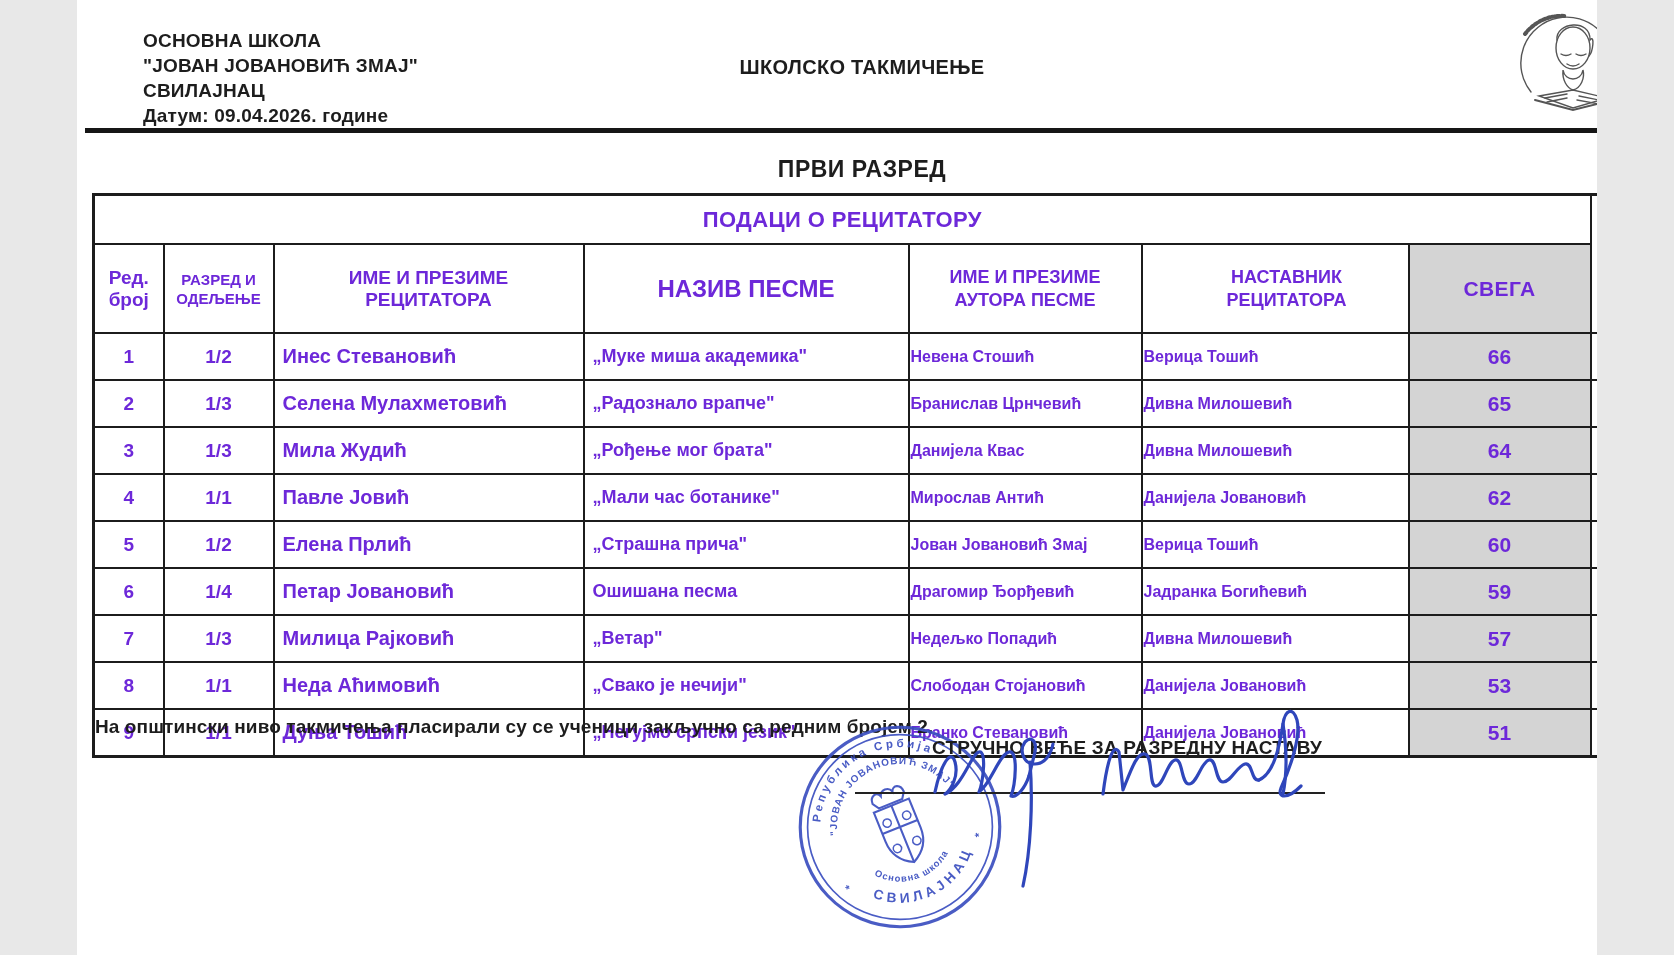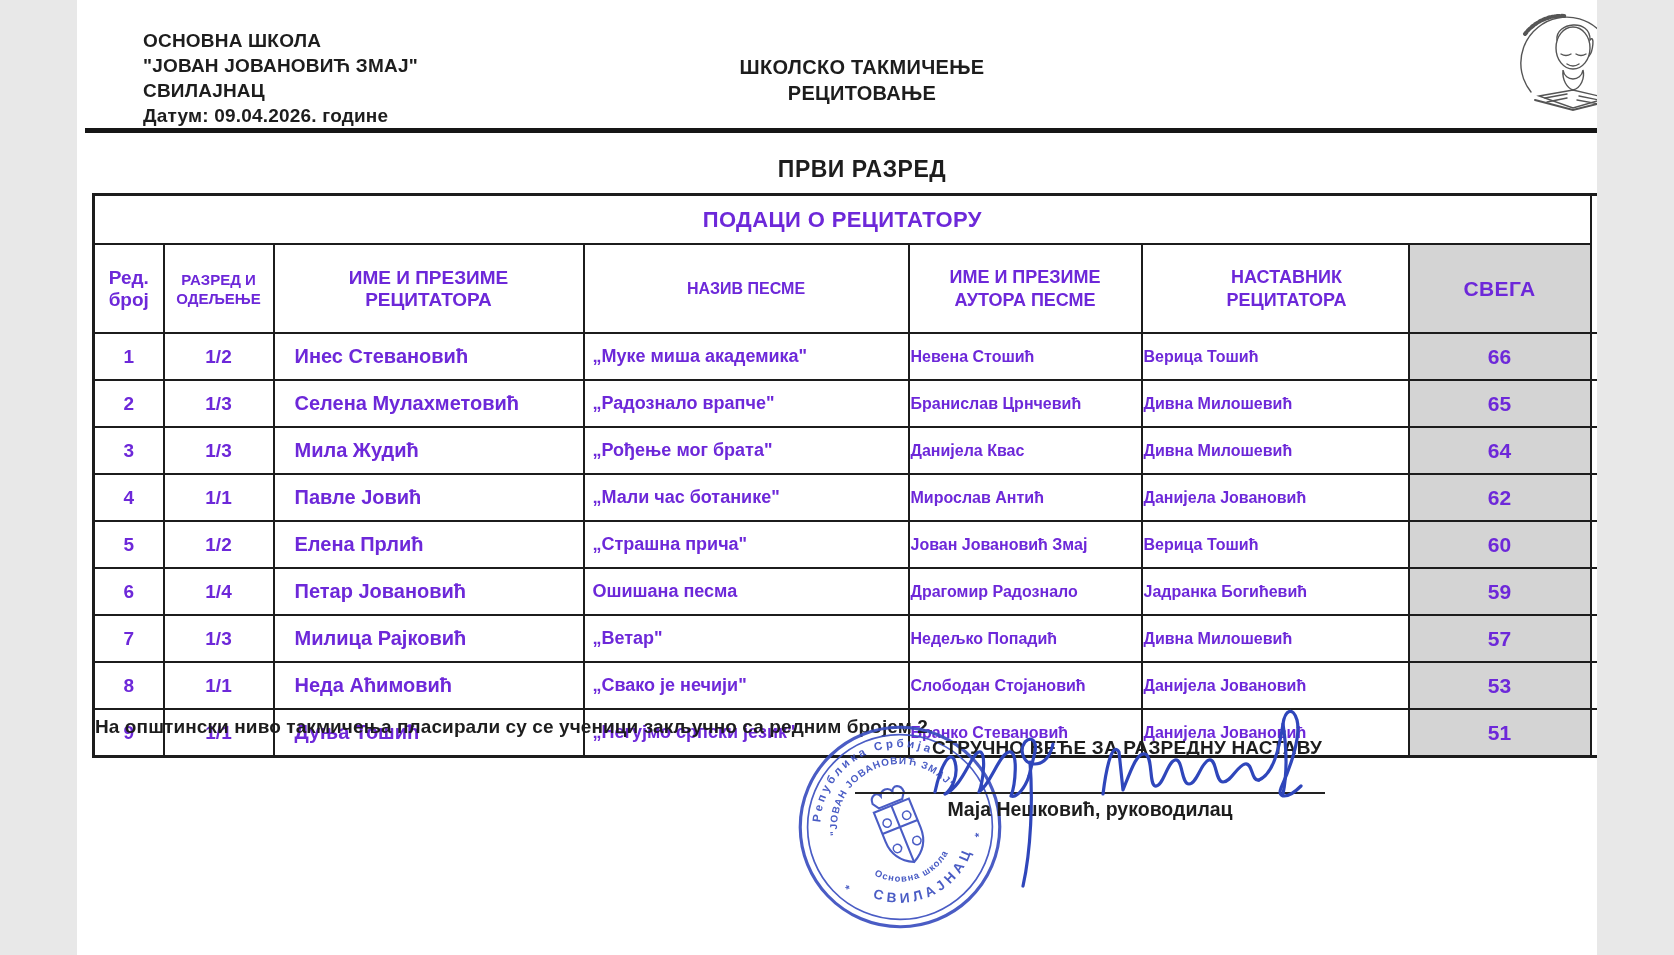--- a/index.html
+++ b/index.html
@@ -24,31 +24,31 @@
   table.results th, table.results td { border:2px solid #1c1c1c; overflow:hidden; }
   table.results { border:3px solid #1c1c1c; }
   .gh-row th { height:45px; font-size:22px; letter-spacing:.4px; }
   .ch-row th { height:85px; text-align:center; vertical-align:middle; }
   th.rank-h { font-size:26px; letter-spacing:.5px; }
   .th-ord { font-size:19px; line-height:22px; }
   .th-class { font-size:15px; line-height:19px; }
   .th-reciter { font-size:19px;margin-top:44px; }
   .th-reciter span, .th-teacher span { display:inline-block; }
   .th-reciter span { max-width:200px; }
-  .th-song { font-size:16px; }
+  .th-song { font-size:24px; }
   .th-author { font-size:18px; line-height:23px; }
   .th-author span { display:inline-block; max-width:180px; }
   .th-teacher { font-size:18px; line-height:23px;padding-left:24px; }
   .th-teacher span { max-width:170px; }
   .th-svega { font-size:21px; letter-spacing:.4px; }
   .shade { background:#d4d4d4; }
   tbody.results-body td { height:43px; vertical-align:middle; }
   td.c-ord   { text-align:center; font-size:19px; }
   td.c-class { text-align:center; font-size:19px; }
-  td.c-reciter { text-align:left; padding-left:20px; font-size:20px; }
+  td.c-reciter { text-align:left; padding-left:8px; font-size:20px; }
   td.c-song  { text-align:left; padding-left:8px; font-size:18px; }
   td.c-author{ text-align:left; font-size:16px; }
   td.c-teacher{ text-align:left; font-size:16px; }
   td.c-total { text-align:center; font-size:21px; }
   td.c-rank  { text-align:center; font-size:29px; }
 
   
   .note { position:absolute; left:18px; top:716px; font-size:19px; letter-spacing:.1px; }
   .committee { position:absolute; left:855px; top:737px; font-size:19px; letter-spacing:.2px; z-index:4; }
   .sig-line { position:absolute; left:778px; top:792px; width:470px; border-top:2px solid #222; z-index:4; }
@@ -63,21 +63,20 @@
 
   <div class="school-block">
     <div>ОСНОВНА ШКОЛА</div>
     <div>"ЈОВАН ЈОВАНОВИЋ ЗМАЈ"</div>
     <div>СВИЛАЈНАЦ</div>
     <div>Датум: 09.04.2026. године</div>
   </div>
 
   <div class="comp-title">
     <div>ШКОЛСКО ТАКМИЧЕЊЕ</div>
-    <div>РЕЦИТОВАЊЕ</div>
   </div>
 
   <div class="logo-wrap">
     <svg viewBox="0 0 170 115" width="170" height="115">
       <g stroke="#555" fill="none" stroke-width="1.4" stroke-linecap="round">
         <path d="M 62,88 A 46,46 0 1 1 142,72"></path>
         <path d="M 56,30 A 46,46 0 0 1 96,12" stroke-dasharray="2.5,2.2" stroke-width="4"></path>
         <path d="M 132,22 A 46,46 0 0 1 148,44" stroke-dasharray="2.5,2.2" stroke-width="4"></path>
         <ellipse cx="104" cy="44" rx="17" ry="21"></ellipse>
         <path d="M 88,36 C 86,18 122,14 121,36 C 126,30 124,48 120,52"></path>
@@ -170,21 +169,21 @@
       <td class="c-author">Јован Јовановић Змај</td>
       <td class="c-teacher">Верица Тошић</td>
       <td class="c-total shade">60</td>
       <td class="c-rank">5</td>
     </tr>
         <tr>
       <td class="c-ord">6</td>
       <td class="c-class">1/4</td>
       <td class="c-reciter">Петар Јовановић</td>
       <td class="c-song">Ошишана песма</td>
-      <td class="c-author">Драгомир Радознало</td>
+      <td class="c-author">Драгомир Ђорђевић</td>
       <td class="c-teacher">Јадранка Богићевић</td>
       <td class="c-total shade">59</td>
       <td class="c-rank">6</td>
     </tr>
         <tr>
       <td class="c-ord">7</td>
       <td class="c-class">1/3</td>
       <td class="c-reciter">Милица Рајковић</td>
       <td class="c-song">„Ветар"</td>
       <td class="c-author">Недељко Попадић</td>
@@ -254,15 +253,14 @@
         <path d="M 122,86 L 128,62 C 130,50 124,46 118,52 C 112,60 116,74 128,74 C 138,74 144,64 146,54"></path>
         <path d="M 123,72 C 126,110 124,160 116,196"></path>
         <path d="M 196,104 C 200,72 206,52 212,62 L 216,100 C 224,80 230,62 238,64 C 246,66 242,94 248,96 C 256,98 260,72 268,70 C 276,68 274,94 282,94 C 290,94 294,72 302,70 C 310,68 308,92 316,92 C 324,92 330,76 338,74 C 346,72 344,92 352,90"></path>
         <path d="M 352,90 C 366,84 372,60 376,34 C 378,20 386,16 390,30 C 394,46 384,76 374,98 C 370,108 380,110 394,96"></path>
         <path d="M 376,34 C 380,60 380,84 376,104"></path>
       </g>
     </svg>
   </div>
 
   <div class="sig-line"></div>
-  <div class="signatory">Маја Нешковић, руководилац</div>
 
 </div>
 
 </body></html>

